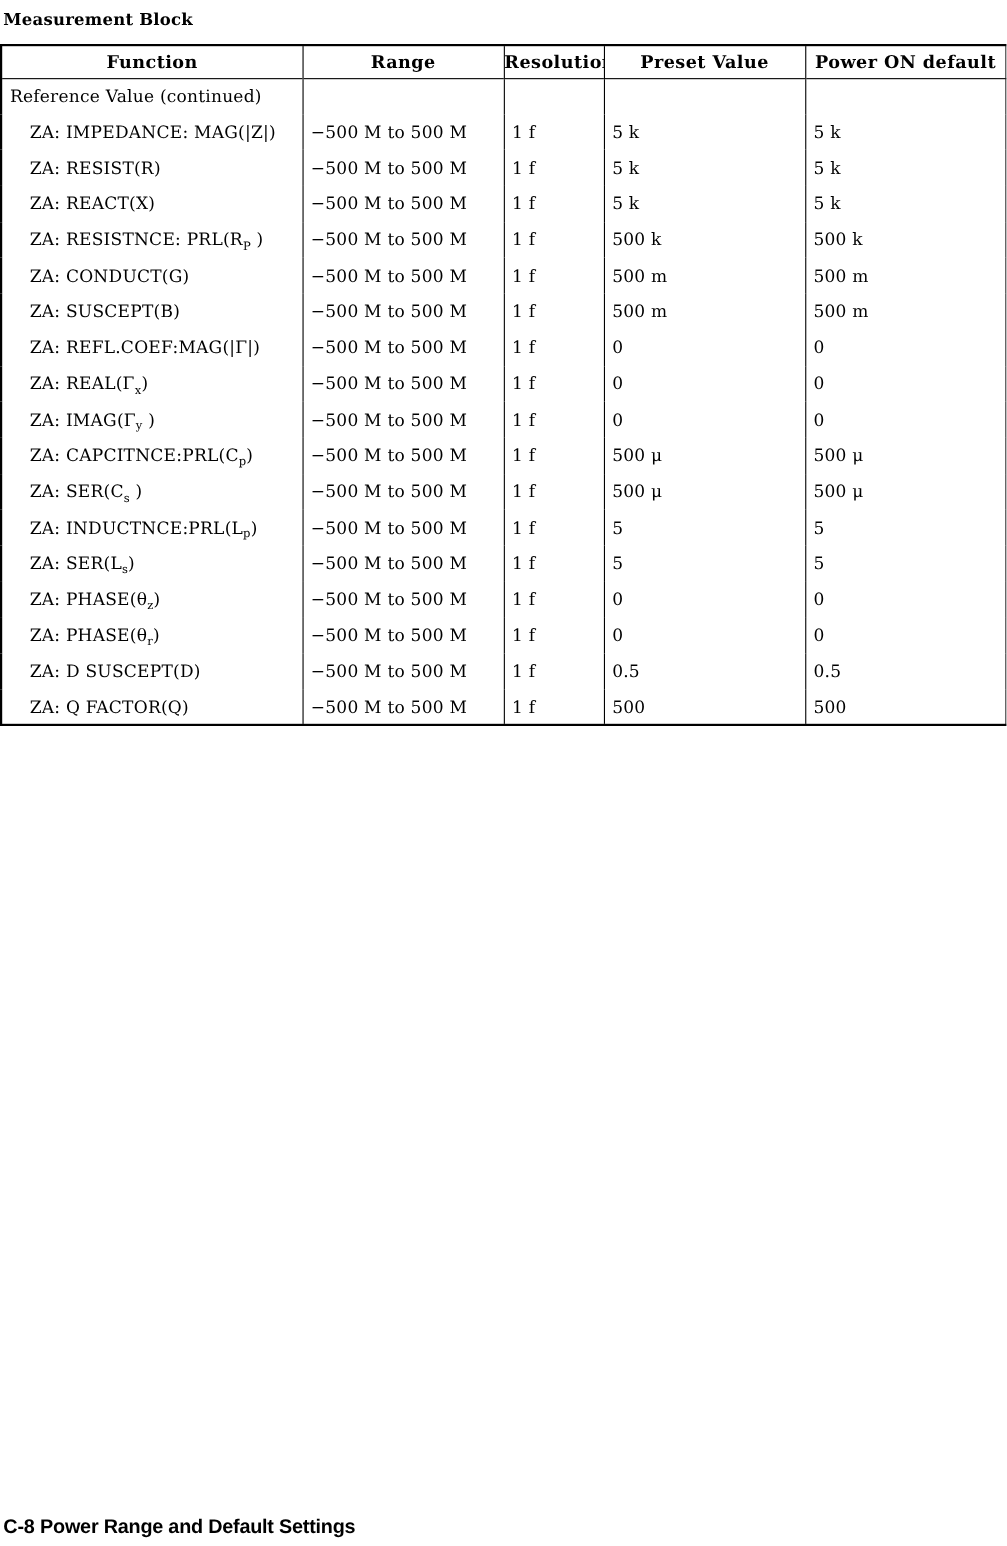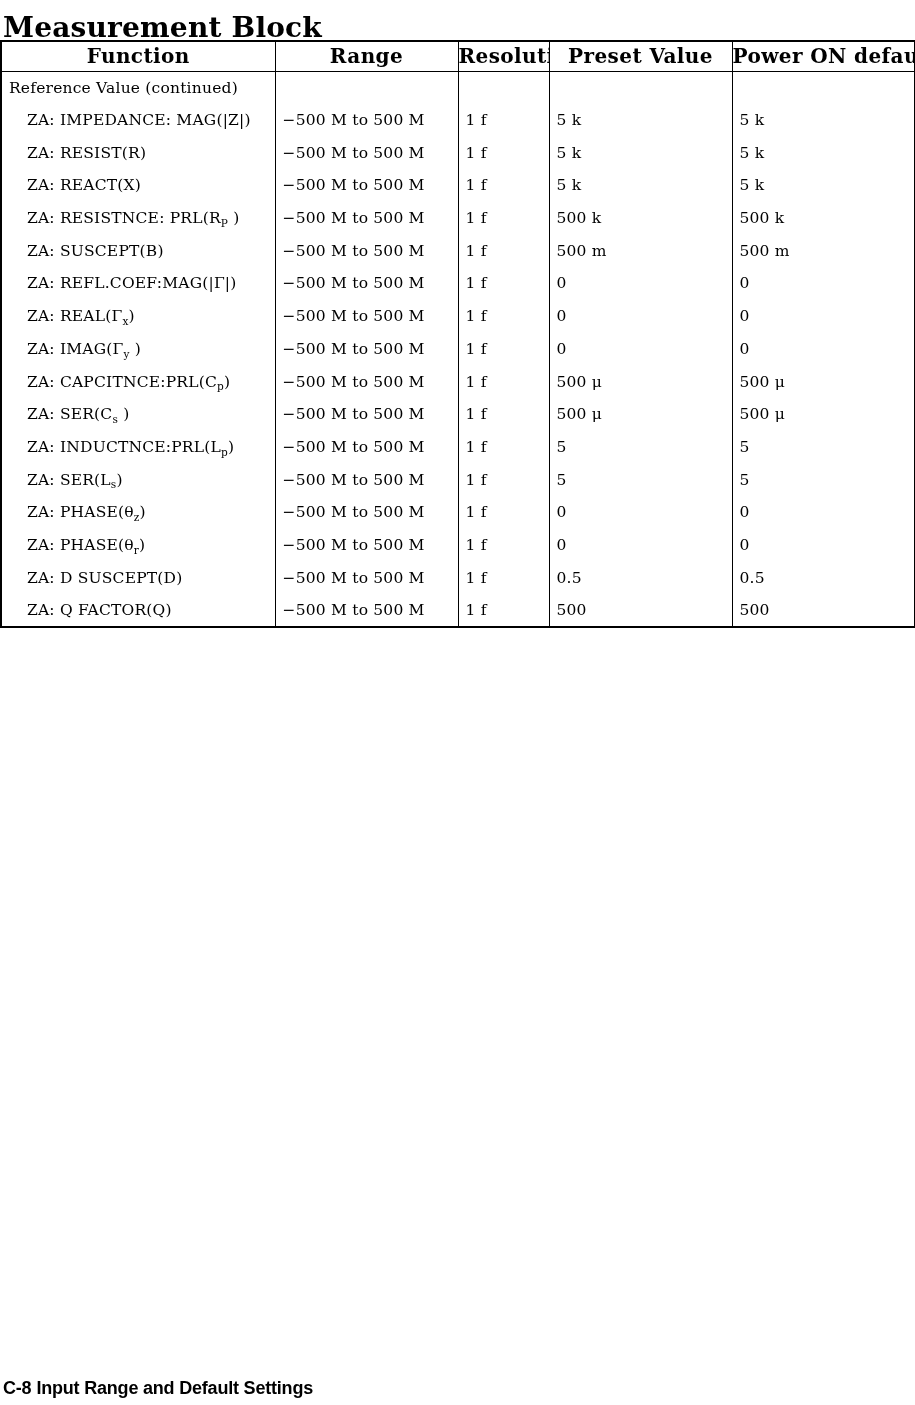--- a/index.html
+++ b/index.html
@@ -8,24 +8,24 @@
     position: relative;
     width: 915px;
     height: 1405px;
     background: #ffffff;
     color: #000000;
     font-family: "DejaVu Serif", serif;
     overflow: hidden;
   }
   .page-title {
     position: absolute;
-    top: 16px;
+    top: 6px;
     left: 3px;
     font-family: "DejaVu Serif", serif;
-    font-size: 28px;
+    font-size: 15px;
     font-weight: bold;
     letter-spacing: 0.2px;
     line-height: 24px;
   }
   table.meas {
     position: absolute;
     top: 40px;
     left: 0px;
     width: 914px;
     border-collapse: collapse;
@@ -35,21 +35,21 @@
   table.meas th, table.meas td {
     border-left: 1px solid #000;
     border-right: 1px solid #000;
     vertical-align: middle;
     overflow: hidden;
     white-space: nowrap;
   }
   table.meas thead tr { border-bottom: 1px solid #000; }
   table.meas th {
     height: 30px;
-    font-size: 20px;
+    font-size: 16px;
     font-weight: bold;
     text-align: center;
     letter-spacing: 0.4px;
   }
   table.meas td {
     height: 32.7px;
     font-size: 15.5px;
     letter-spacing: 0.2px;
     padding-left: 7px;
   }
@@ -127,20 +127,27 @@
           <td>5 k</td>
         </tr>
         <tr>
           <td class="fn indent">ZA: RESISTNCE: PRL(R<sub>P</sub> )</td>
           <td>−500 M to 500 M</td>
           <td>1 f</td>
           <td>500 k</td>
           <td>500 k</td>
         </tr>
         <tr>
+          <td class="fn indent">ZA: CONDUCT(G)</td>
+          <td>−500 M to 500 M</td>
+          <td>1 f</td>
+          <td>500 m</td>
+          <td>500 m</td>
+        </tr>
+        <tr>
           <td class="fn indent">ZA: SUSCEPT(B)</td>
           <td>−500 M to 500 M</td>
           <td>1 f</td>
           <td>500 m</td>
           <td>500 m</td>
         </tr>
         <tr>
           <td class="fn indent">ZA: REFL.COEF:MAG(|Γ|)</td>
           <td>−500 M to 500 M</td>
           <td>1 f</td>
@@ -215,16 +222,16 @@
           <td>−500 M to 500 M</td>
           <td>1 f</td>
           <td>500</td>
           <td>500</td>
         </tr>
       </tbody>
   </table>
 
   <div class="footer">
     <span>C-8</span>
-    <span>Input Range and Default Settings</span>
+    <span>Power Range and Default Settings</span>
   </div>
 
 </div>
 
 </body></html>

